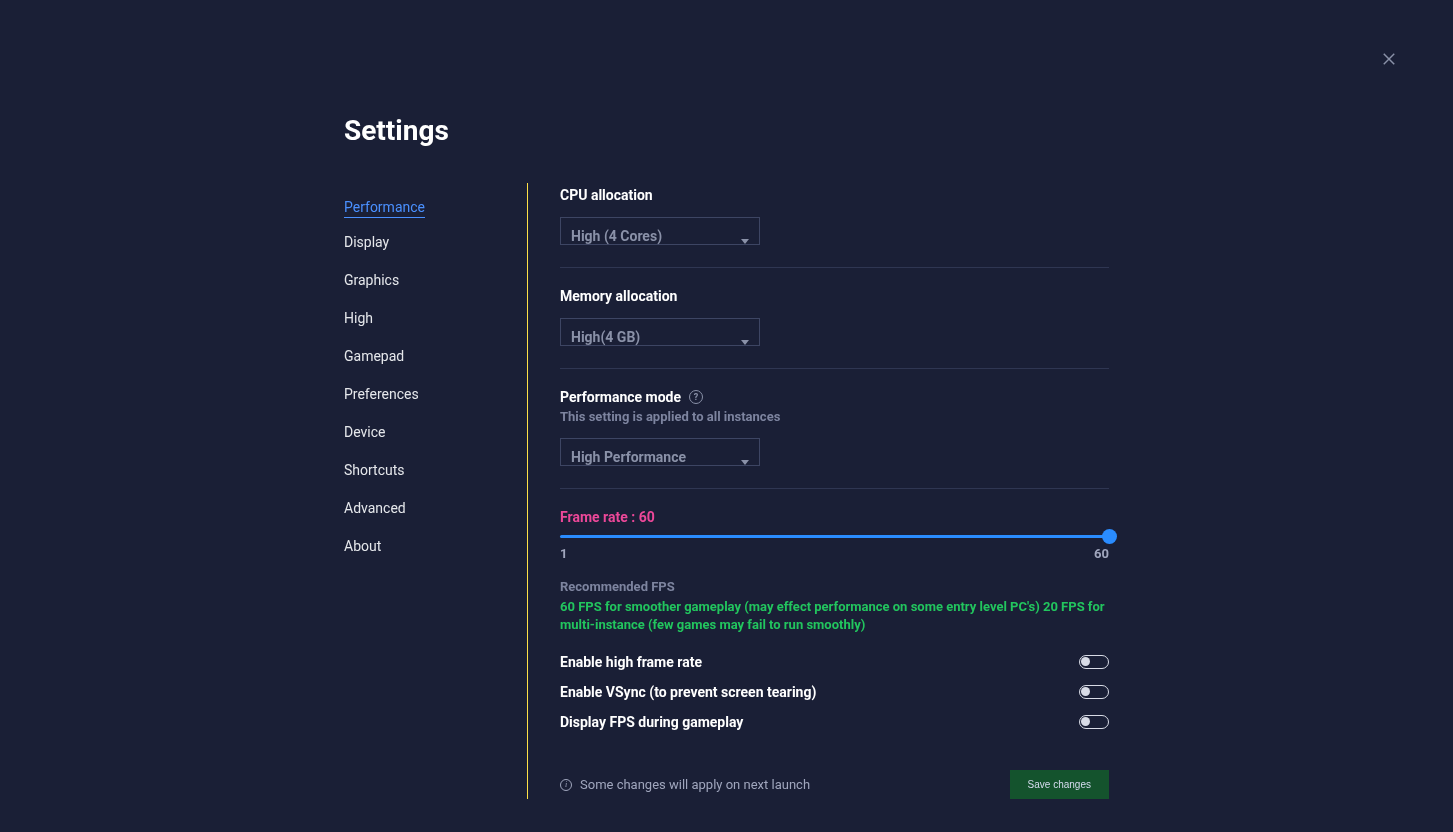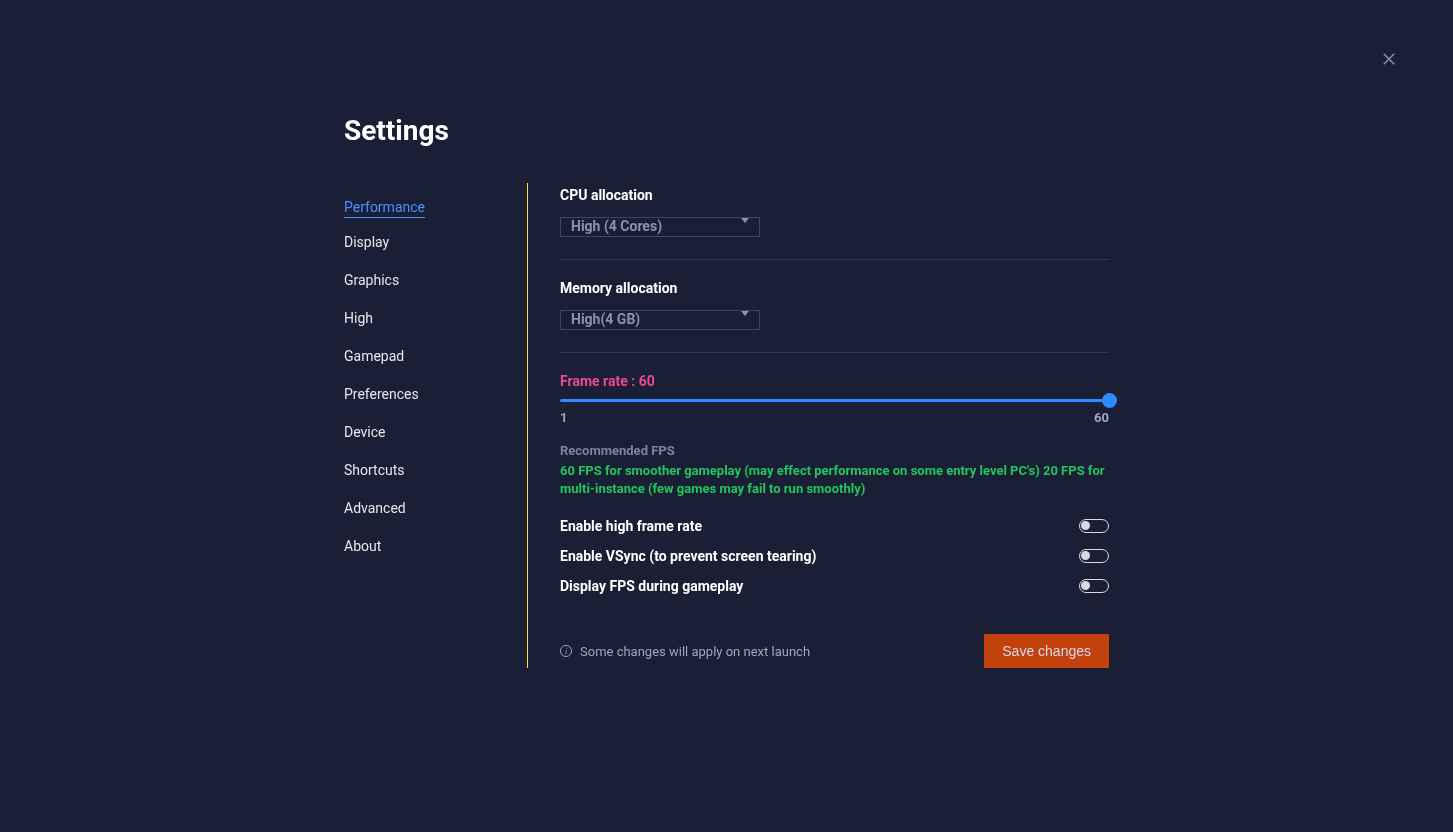--- a/index.html
+++ b/index.html
@@ -78,27 +78,27 @@
     gap: 8px;
   }
   .section-sublabel {
     color: #7d849f;
     font-size: 13px;
     margin-top: -10px;
     margin-bottom: 14px;
   }
   .select {
     width: 200px;
-    height: 20px;
+    height: 28px;
     border: 1px solid #3d4563;
     background: transparent;
     color: #8a91a8;
     padding: 0 10px;
     display: flex;
-    align-items: flex-start;
+    align-items: flex-end;
     justify-content: space-between;
     cursor: pointer;
     font-size: 14px;
   }
   .select .caret {
     width: 0; height: 0;
     border-left: 4px solid transparent;
     border-right: 4px solid transparent;
     border-top: 5px solid #8a91a8;
   }
@@ -187,25 +187,25 @@
     border-radius: 50%;
     display: inline-flex;
     align-items: center;
     justify-content: center;
     font-size: 8px;
     color: #a0a6bd;
     font-style: italic;
     font-family: serif;
   }
   .save-btn {
-    background: #c2410c;
+    background: #14532d;
     color: #d6dcef;
     border: none;
     padding: 9px 18px;
-    font-size: 14px;
+    font-size: 10px;
     cursor: pointer;
   }
 </style>
 </head>
 <body>
 
 <div class="close-btn">
   <svg viewBox="0 0 24 24" fill="none" stroke="currentColor" stroke-width="2">
     <line x1="5" y1="5" x2="19" y2="19"></line>
     <line x1="19" y1="5" x2="5" y2="19"></line>
@@ -240,20 +240,31 @@
       </div>
 
       <div class="section">
         <div class="section-label">Memory allocation</div>
         <div class="select">
           <span>High(4 GB)</span>
           <span class="caret"></span>
         </div>
       </div>
 
+      <div class="section">
+        <div class="section-label">
+          <span>Performance mode</span>
+          <span class="help-icon">?</span>
+        </div>
+        <div class="section-sublabel">This setting is applied to all instances</div>
+        <div class="select">
+          <span>High Performance</span>
+          <span class="caret"></span>
+        </div>
+      </div>
 
       <div class="section noborder" style="padding-bottom:0;">
         <div class="slider-wrap">
           <div class="slider-label">Frame rate : 60</div>
           <div class="slider-track">
             <div class="slider-thumb"></div>
           </div>
           <div class="slider-range">
             <span>1</span>
             <span>60</span>

